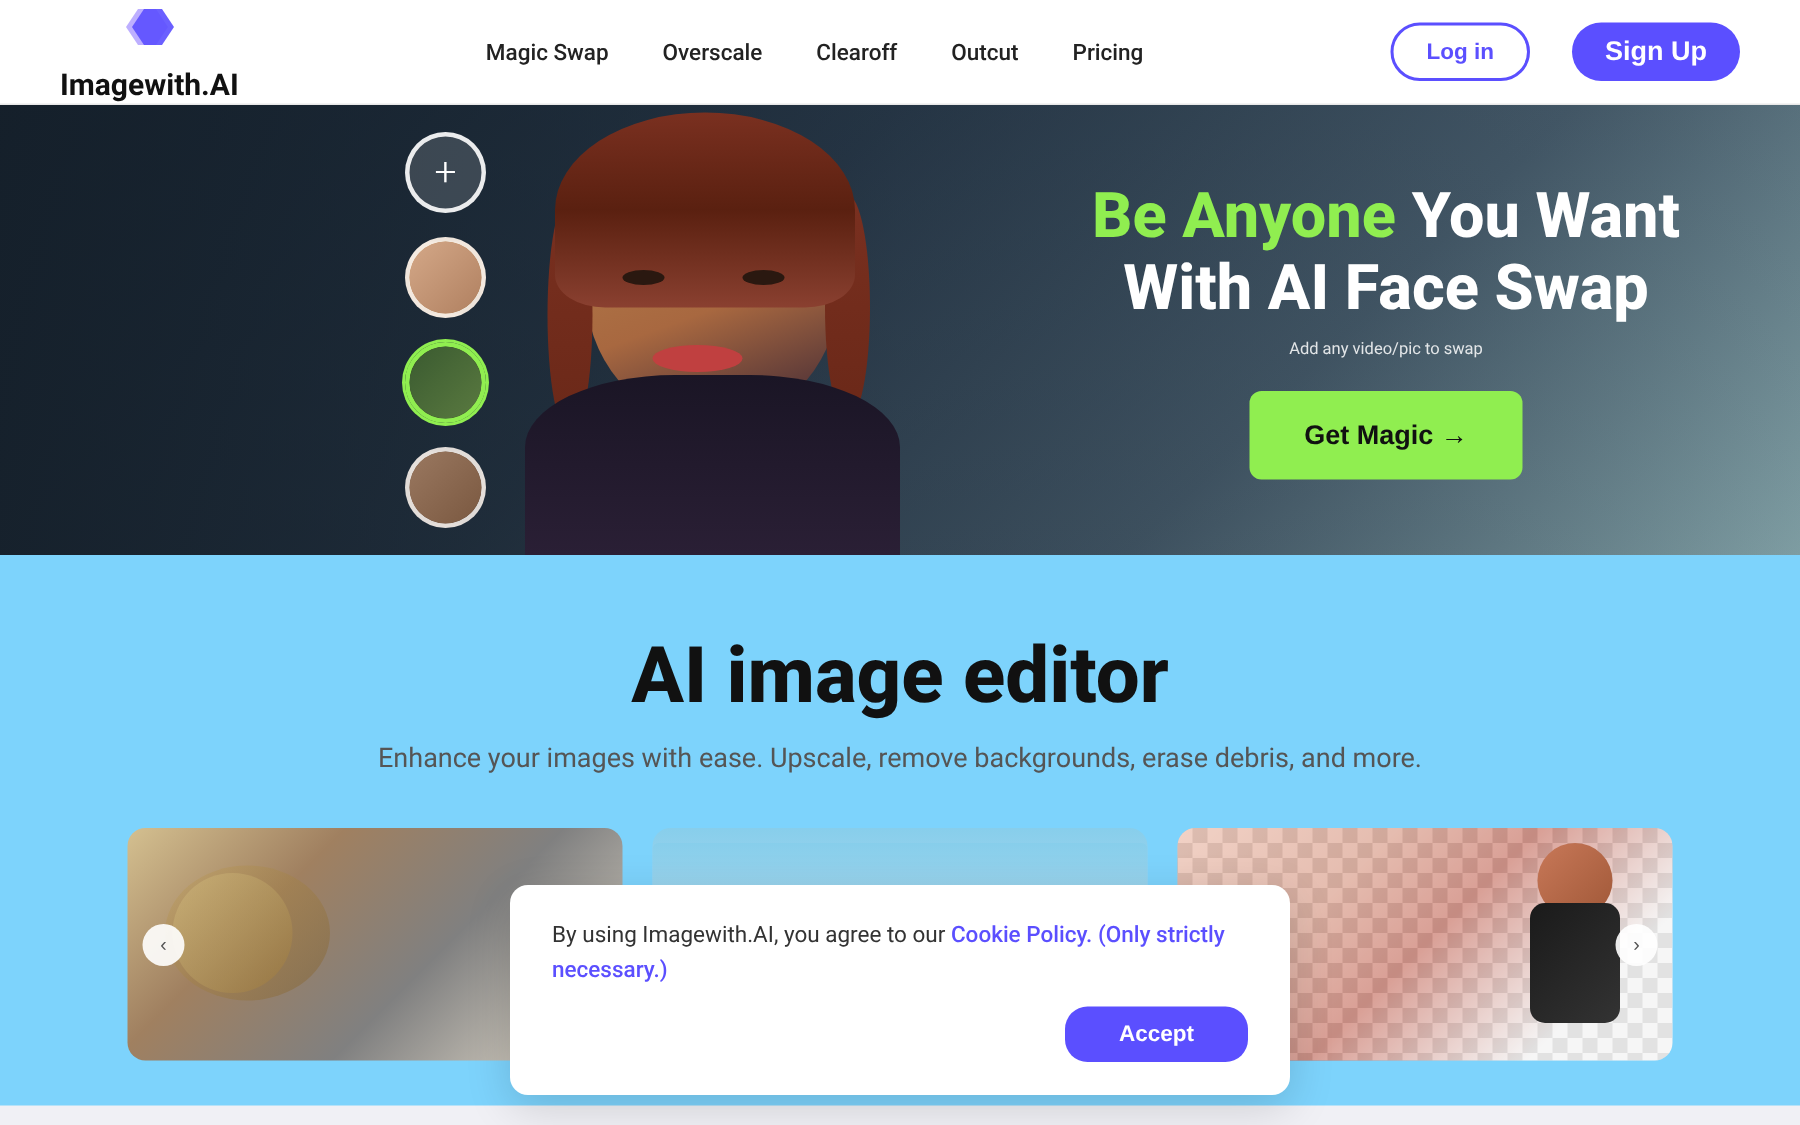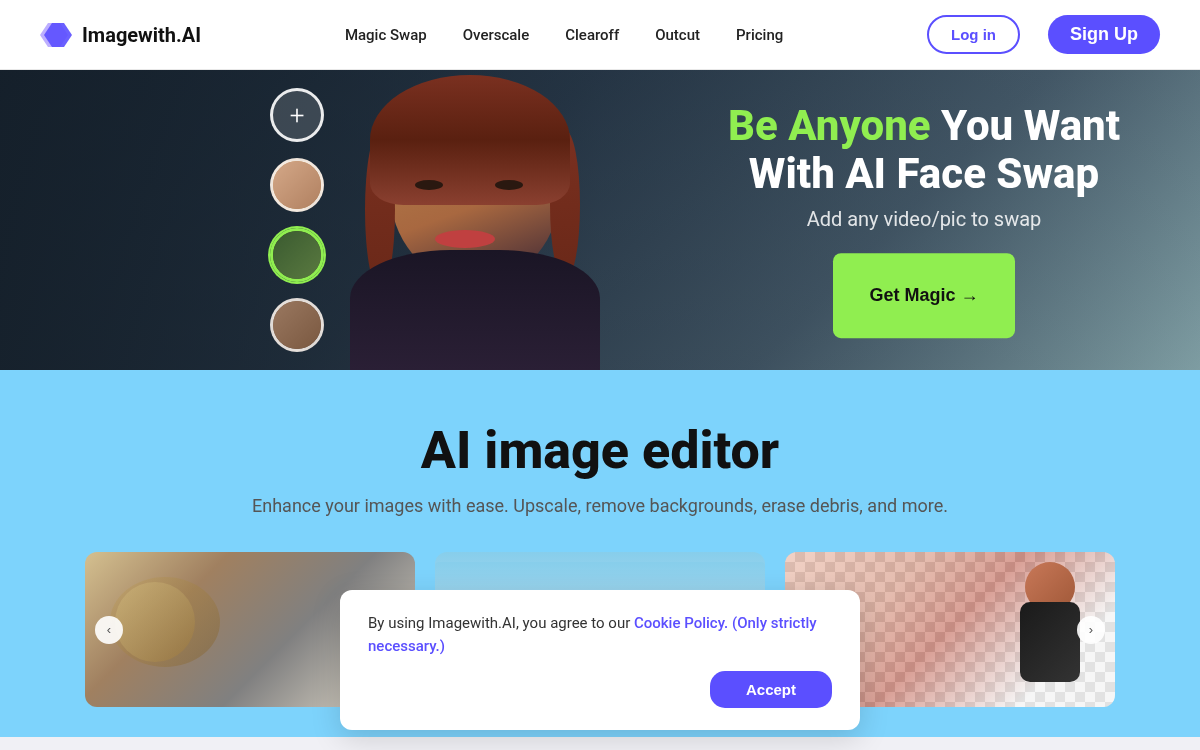--- a/index.html
+++ b/index.html
@@ -4,21 +4,21 @@
   <style>
     * { margin: 0; padding: 0; box-sizing: border-box; }
     body { font-family: -apple-system, BlinkMacSystemFont, 'Segoe UI', Roboto, sans-serif; background: #f0f0f5; width: 1200px; height: 750px; overflow: hidden; }
 
     
     .navbar {
       display: flex; align-items: center; justify-content: space-between;
       padding: 0 40px; height: 70px; background: #fff;
       border-bottom: 1px solid #e8e8e8; position: relative; z-index: 10;
     }
-    .logo-area { display: flex; align-items: center; gap: 10px; }
+    .logo-area { display: flex; align-items: center; gap: 10px; flex-direction: column; }
     .logo-icon { width: 32px; height: 32px; }
     .logo-text { font-size: 20px; font-weight: 700; color: #111; }
     .nav-links { display: flex; align-items: center; gap: 36px; }
     .nav-link { font-size: 15px; color: #222; text-decoration: none; font-weight: 500; cursor: pointer; }
     .nav-buttons { display: flex; align-items: center; gap: 28px; }
     .btn-login {
       padding: 9px 22px; border: 2px solid #5b4fff; border-radius: 50px;
       background: transparent; color: #5b4fff; font-size: 15px; font-weight: 600;
       cursor: pointer;
     }
@@ -56,23 +56,23 @@
     .av1 { background: linear-gradient(135deg, #d4a070, #a07040); }
     .av2 { background: linear-gradient(135deg, #2a3a20, #4a6030); }
     .av3 { background: linear-gradient(135deg, #8a6a50, #5a4030); }
 
     .hero-content {
       position: absolute; right: 80px; top: 50%; transform: translateY(-50%);
       text-align: center; z-index: 2;
     }
     .hero-headline { font-size: 42px; font-weight: 800; line-height: 1.15; color: #fff; }
     .hero-headline .highlight { color: #90ee50; }
-    .hero-subtext { font-size: 20px; color: rgba(255,255,255,0.85); margin-top: 8px; }
+    .hero-subtext { font-size: 11px; color: rgba(255,255,255,0.85); margin-top: 8px; }
     .btn-cta {
-      margin-top: 22px; padding: 32px 36px; background: #90ee50; border: none;
+      margin-top: 22px; padding: 19px 36px; background: #90ee50; border: none;
       border-radius: 8px; font-size: 18px; font-weight: 700; color: #111;
       cursor: pointer; display: inline-flex; align-items: center; gap: 8px;
     }
 
     
     .main-section {
       background: #7dd3fc; padding: 50px 40px 30px; text-align: center;
     }
     .section-title { font-size: 52px; font-weight: 800; color: #111; }
     .section-subtitle { font-size: 18px; color: #555; margin-top: 14px; max-width: 700px; margin-left: auto; margin-right: auto; }

